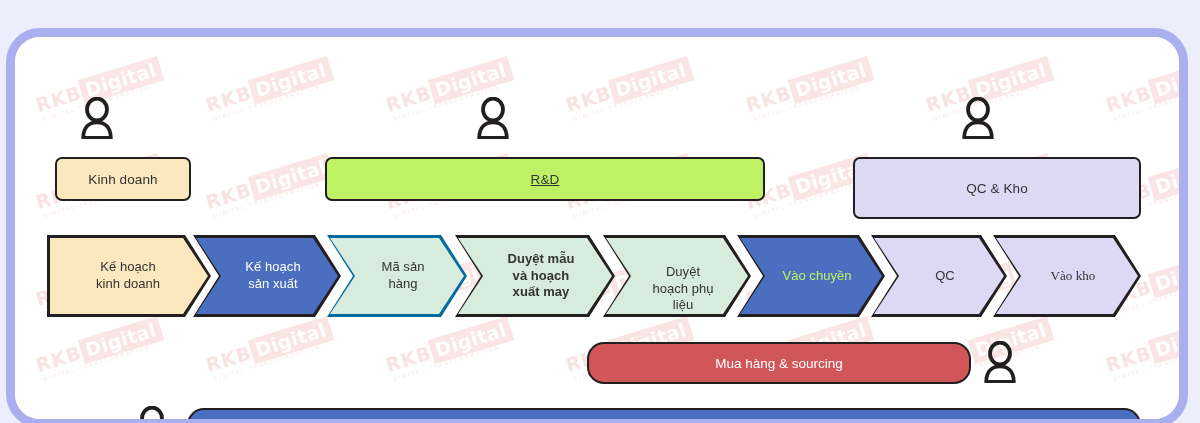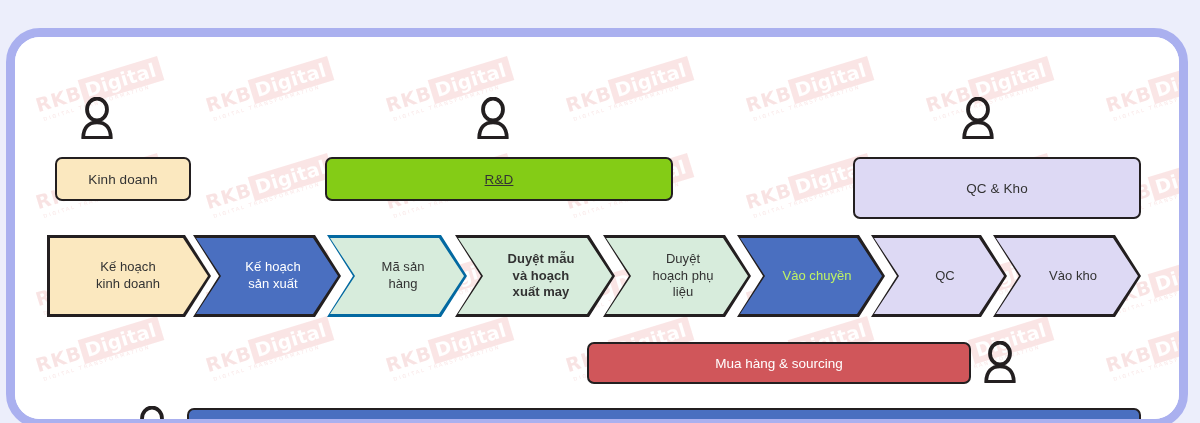--- a/index.html
+++ b/index.html
@@ -111,21 +111,21 @@
   .chev.first { clip-path: polygon(0 0, calc(100% - 26px) 0, 100% 50%, calc(100% - 26px) 100%, 0 100%); }
   .chev.first .inner {
     clip-path: polygon(0 0, calc(100% - 25px) 0, 100% 50%, calc(100% - 25px) 100%, 0 100%);
     padding-left: 10px;
   }
 
   
   .bar {
     position: absolute;
     border: 2.5px solid #231f20;
-    border-radius: 7px;
+    border-radius: 17px;
     display: flex;
     align-items: center;
     justify-content: center;
     color: #ffffff;
     font-size: 13.5px;
   }
 </style>
 </head>
 <body>
 
@@ -172,21 +172,21 @@
           </div>
           <div class="rolebox" style="left: 40px; top: 120px; width: 136px; height: 44px; background: rgb(251, 232, 191);">
             <span>Kinh doanh</span>
           </div>
           <div class="person" style="left: 459px; top: 60px;">
             <svg width="38" height="42" viewBox="0 0 40 44">
               <ellipse cx="20" cy="13" rx="10.5" ry="11.5" fill="none" stroke="#231f20" stroke-width="4"></ellipse>
               <path d="M5.5 43 C5.5 31.5 12 26.5 20 26.5 C28 26.5 34.5 31.5 34.5 43 Z" fill="none" stroke="#231f20" stroke-width="4" stroke-linejoin="round"></path>
             </svg>
           </div>
-          <div class="rolebox" style="left: 310px; top: 120px; width: 348px; height: 44px; background: #84cc16; text-decoration: underline;">
+          <div class="rolebox" style="left: 310px; top: 120px; width: 440px; height: 44px; background: #bef264; text-decoration: underline;">
             <span>R&amp;D</span>
           </div>
           <div class="person" style="left: 944px; top: 60px;">
             <svg width="38" height="42" viewBox="0 0 40 44">
               <ellipse cx="20" cy="13" rx="10.5" ry="11.5" fill="none" stroke="#231f20" stroke-width="4"></ellipse>
               <path d="M5.5 43 C5.5 31.5 12 26.5 20 26.5 C28 26.5 34.5 31.5 34.5 43 Z" fill="none" stroke="#231f20" stroke-width="4" stroke-linejoin="round"></path>
             </svg>
           </div>
           <div class="rolebox" style="left: 838px; top: 120px; width: 288px; height: 62px; background: rgb(221, 217, 244);">
             <span>QC &amp; Kho</span>
@@ -207,36 +207,36 @@
             <div class="inner" style="background: rgb(215, 236, 220); color: rgb(51, 51, 51);">
               <span><span>Mã sản</span><br><span>hàng</span></span>
             </div>
           </div>
           <div class="chev" style="left: 440px; width: 160px; background: rgb(35, 31, 32); font-weight: bold;">
             <div class="inner" style="background: rgb(215, 236, 220); color: rgb(51, 51, 51);">
               <span><span>Duyệt mẫu</span><br><span>và hoạch</span><br><span>xuất may</span></span>
             </div>
           </div>
           <div class="chev" style="left: 588px; width: 148px; background: rgb(35, 31, 32);">
-            <div class="inner" style="background: rgb(215, 236, 220); color: rgb(51, 51, 51);">
+            <div class="inner" style="background: rgb(215, 236, 220); color: rgb(51, 51, 51); align-items: flex-end;">
               <span><span>Duyệt</span><br><span>hoạch phụ</span><br><span>liệu</span></span>
             </div>
           </div>
           <div class="chev" style="left: 722px; width: 148px; background: rgb(35, 31, 32);">
             <div class="inner" style="background: rgb(74, 111, 192); color: #bef264;">
               <span><span>Vào chuyền</span></span>
             </div>
           </div>
           <div class="chev" style="left: 856px; width: 136px; background: rgb(35, 31, 32);">
             <div class="inner" style="background: rgb(221, 217, 244); color: rgb(51, 51, 51);">
               <span><span>QC</span></span>
             </div>
           </div>
           <div class="chev" style="left: 978px; width: 148px; background: rgb(35, 31, 32);">
-            <div class="inner" style="background: rgb(221, 217, 244); color: rgb(51, 51, 51);">
+            <div class="inner" style="background: rgb(221, 217, 244); color: rgb(51, 51, 51); font-family: Liberation Serif, serif;">
               <span><span>Vào kho</span></span>
             </div>
           </div>
         </div>
       <div id="bars-layer">
           <div class="bar" style="left: 572px; top: 305px; width: 384px; height: 42px; background: rgb(208, 86, 90);">
             <span>Mua hàng &amp; sourcing</span>
           </div>
           <div class="person" style="left: 966px; top: 304px;">
             <svg width="38" height="42" viewBox="0 0 40 44">

